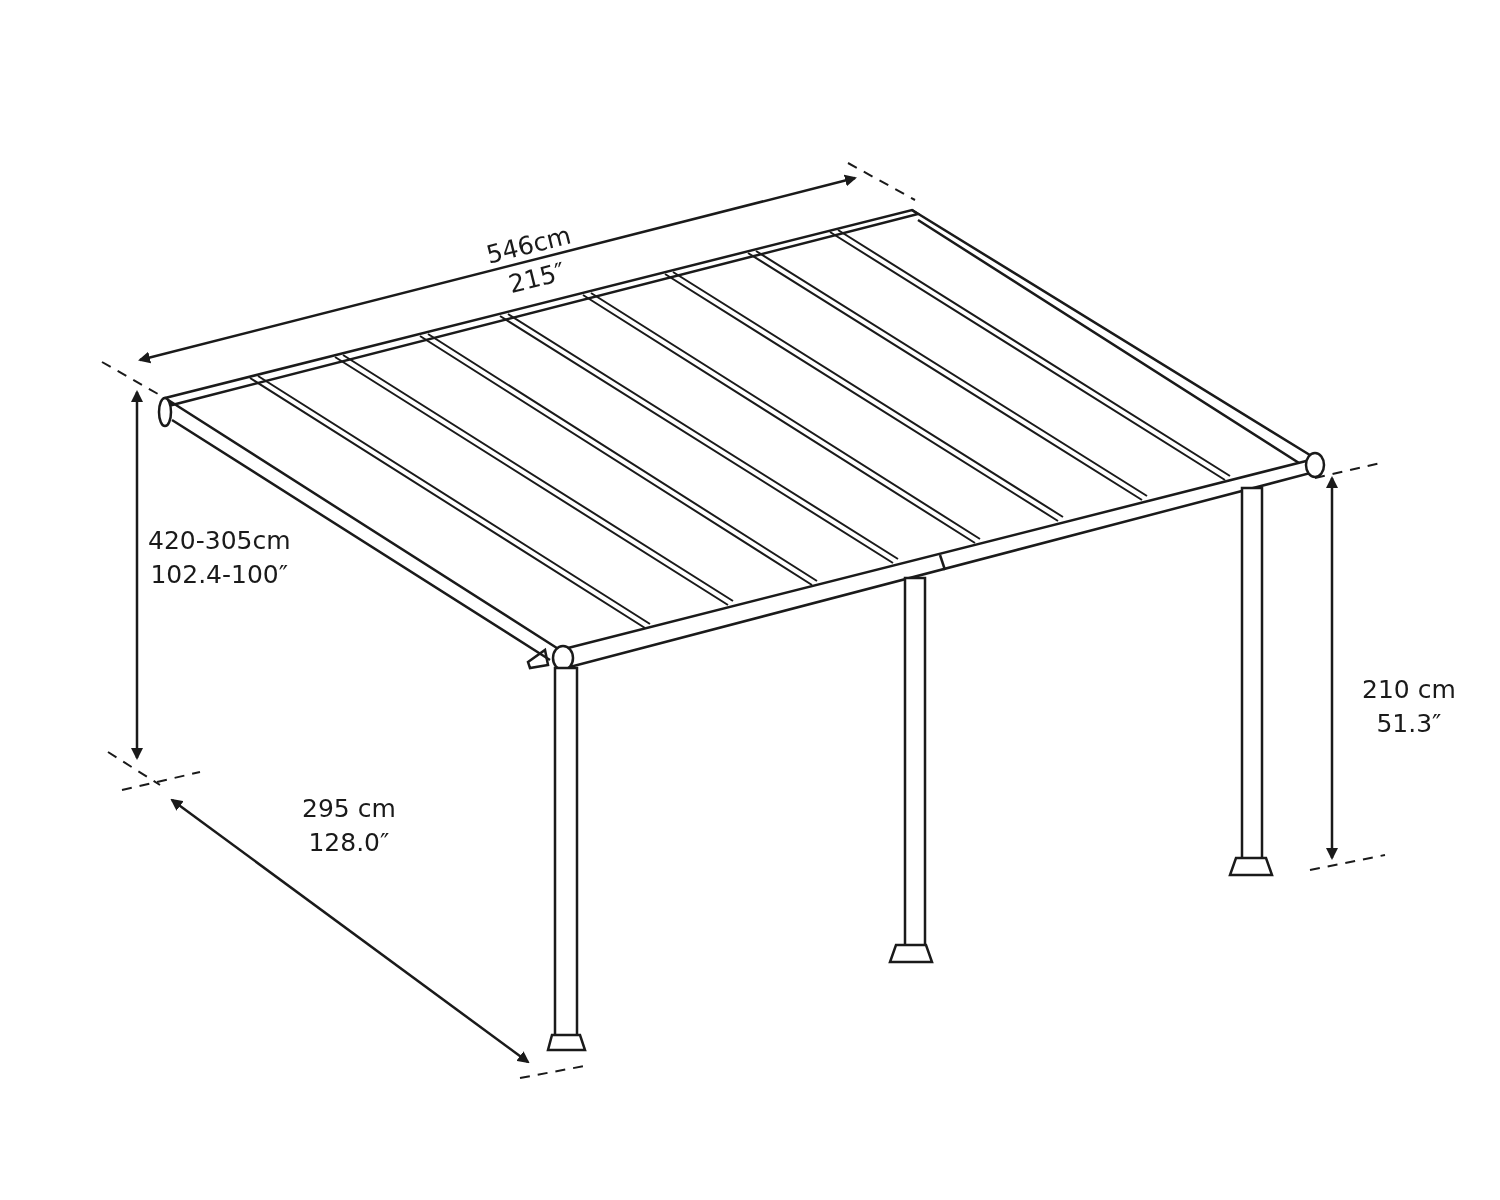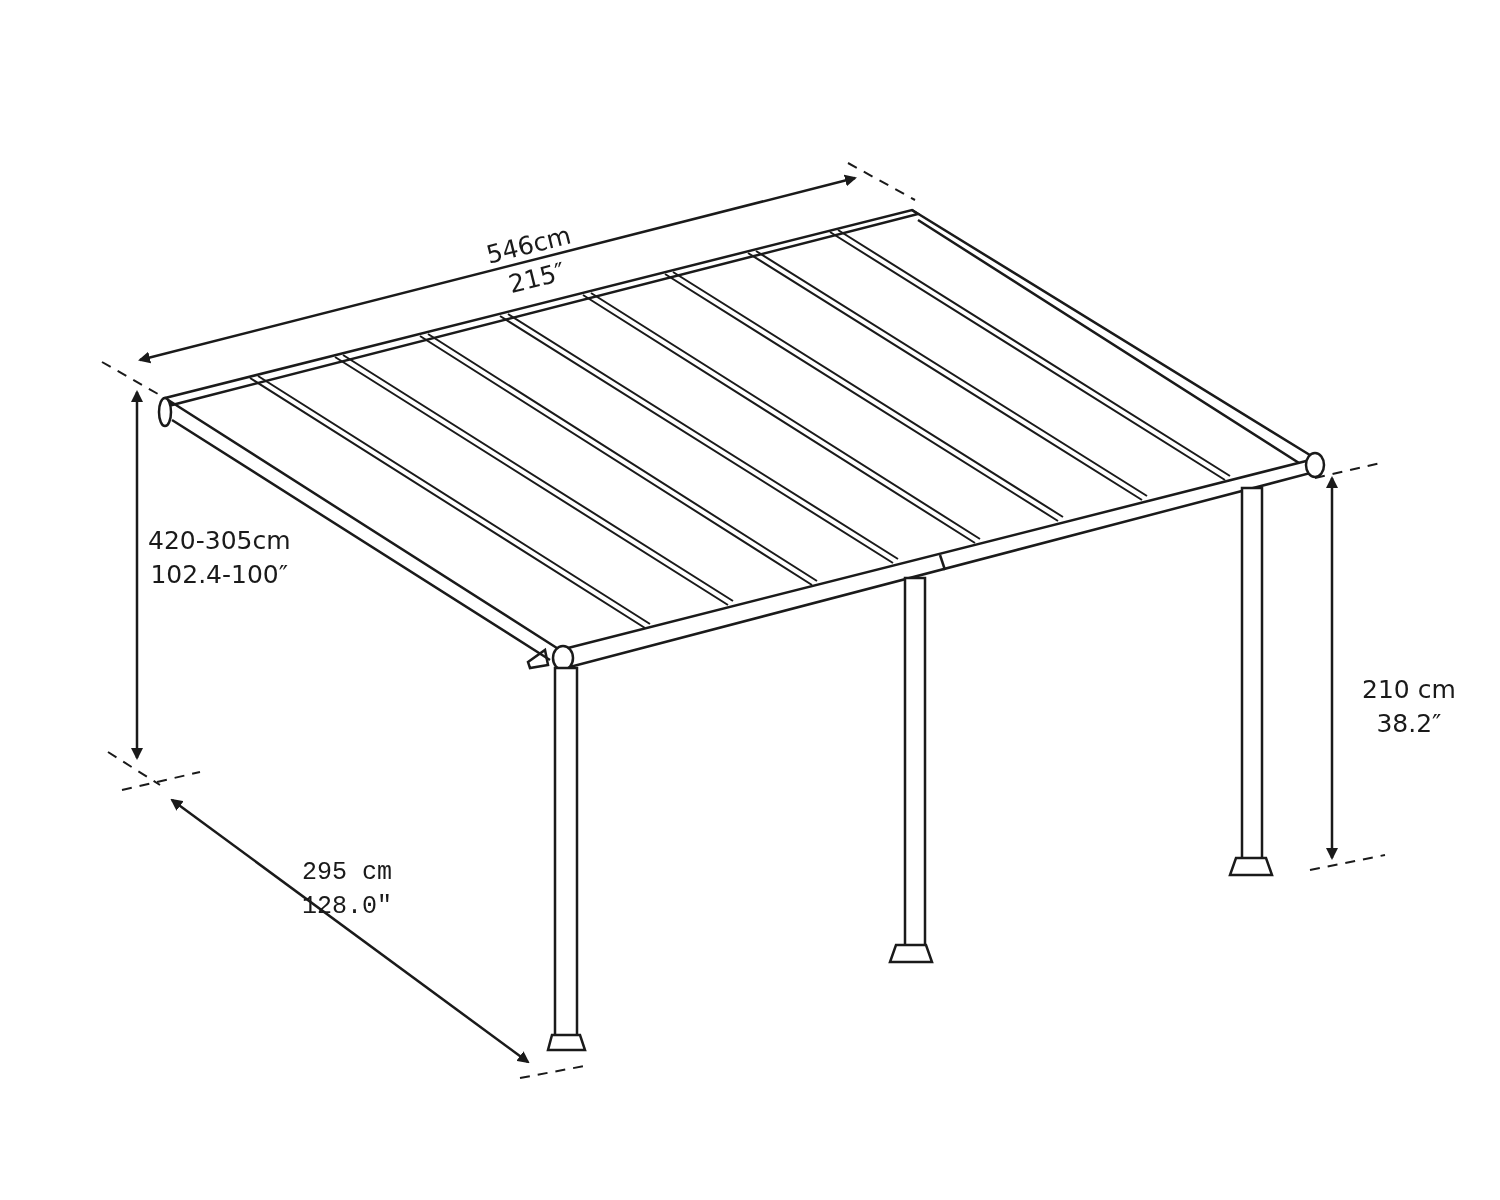--- a/index.html
+++ b/index.html
@@ -76,19 +76,19 @@
   <div>215″</div>
 </div>
 
 <div class="lbl" style="left:148px; top:524px;">
   <div>420-305cm</div>
   <div>102.4-100″</div>
 </div>
 
 <div class="lbl" style="left:1362px; top:638px;margin-top:35px;">
   <div>210 cm</div>
-  <div>38.2″</div>
+  <div>51.3″</div>
 </div>
 
-<div class="lbl" style="left:302px; top:856px;font-family:Liberation Mono, monospace;">
+<div class="lbl" style="left:302px; top:792px;">
   <div>295 cm</div>
   <div>128.0″</div>
 </div>
 
 </body></html>

